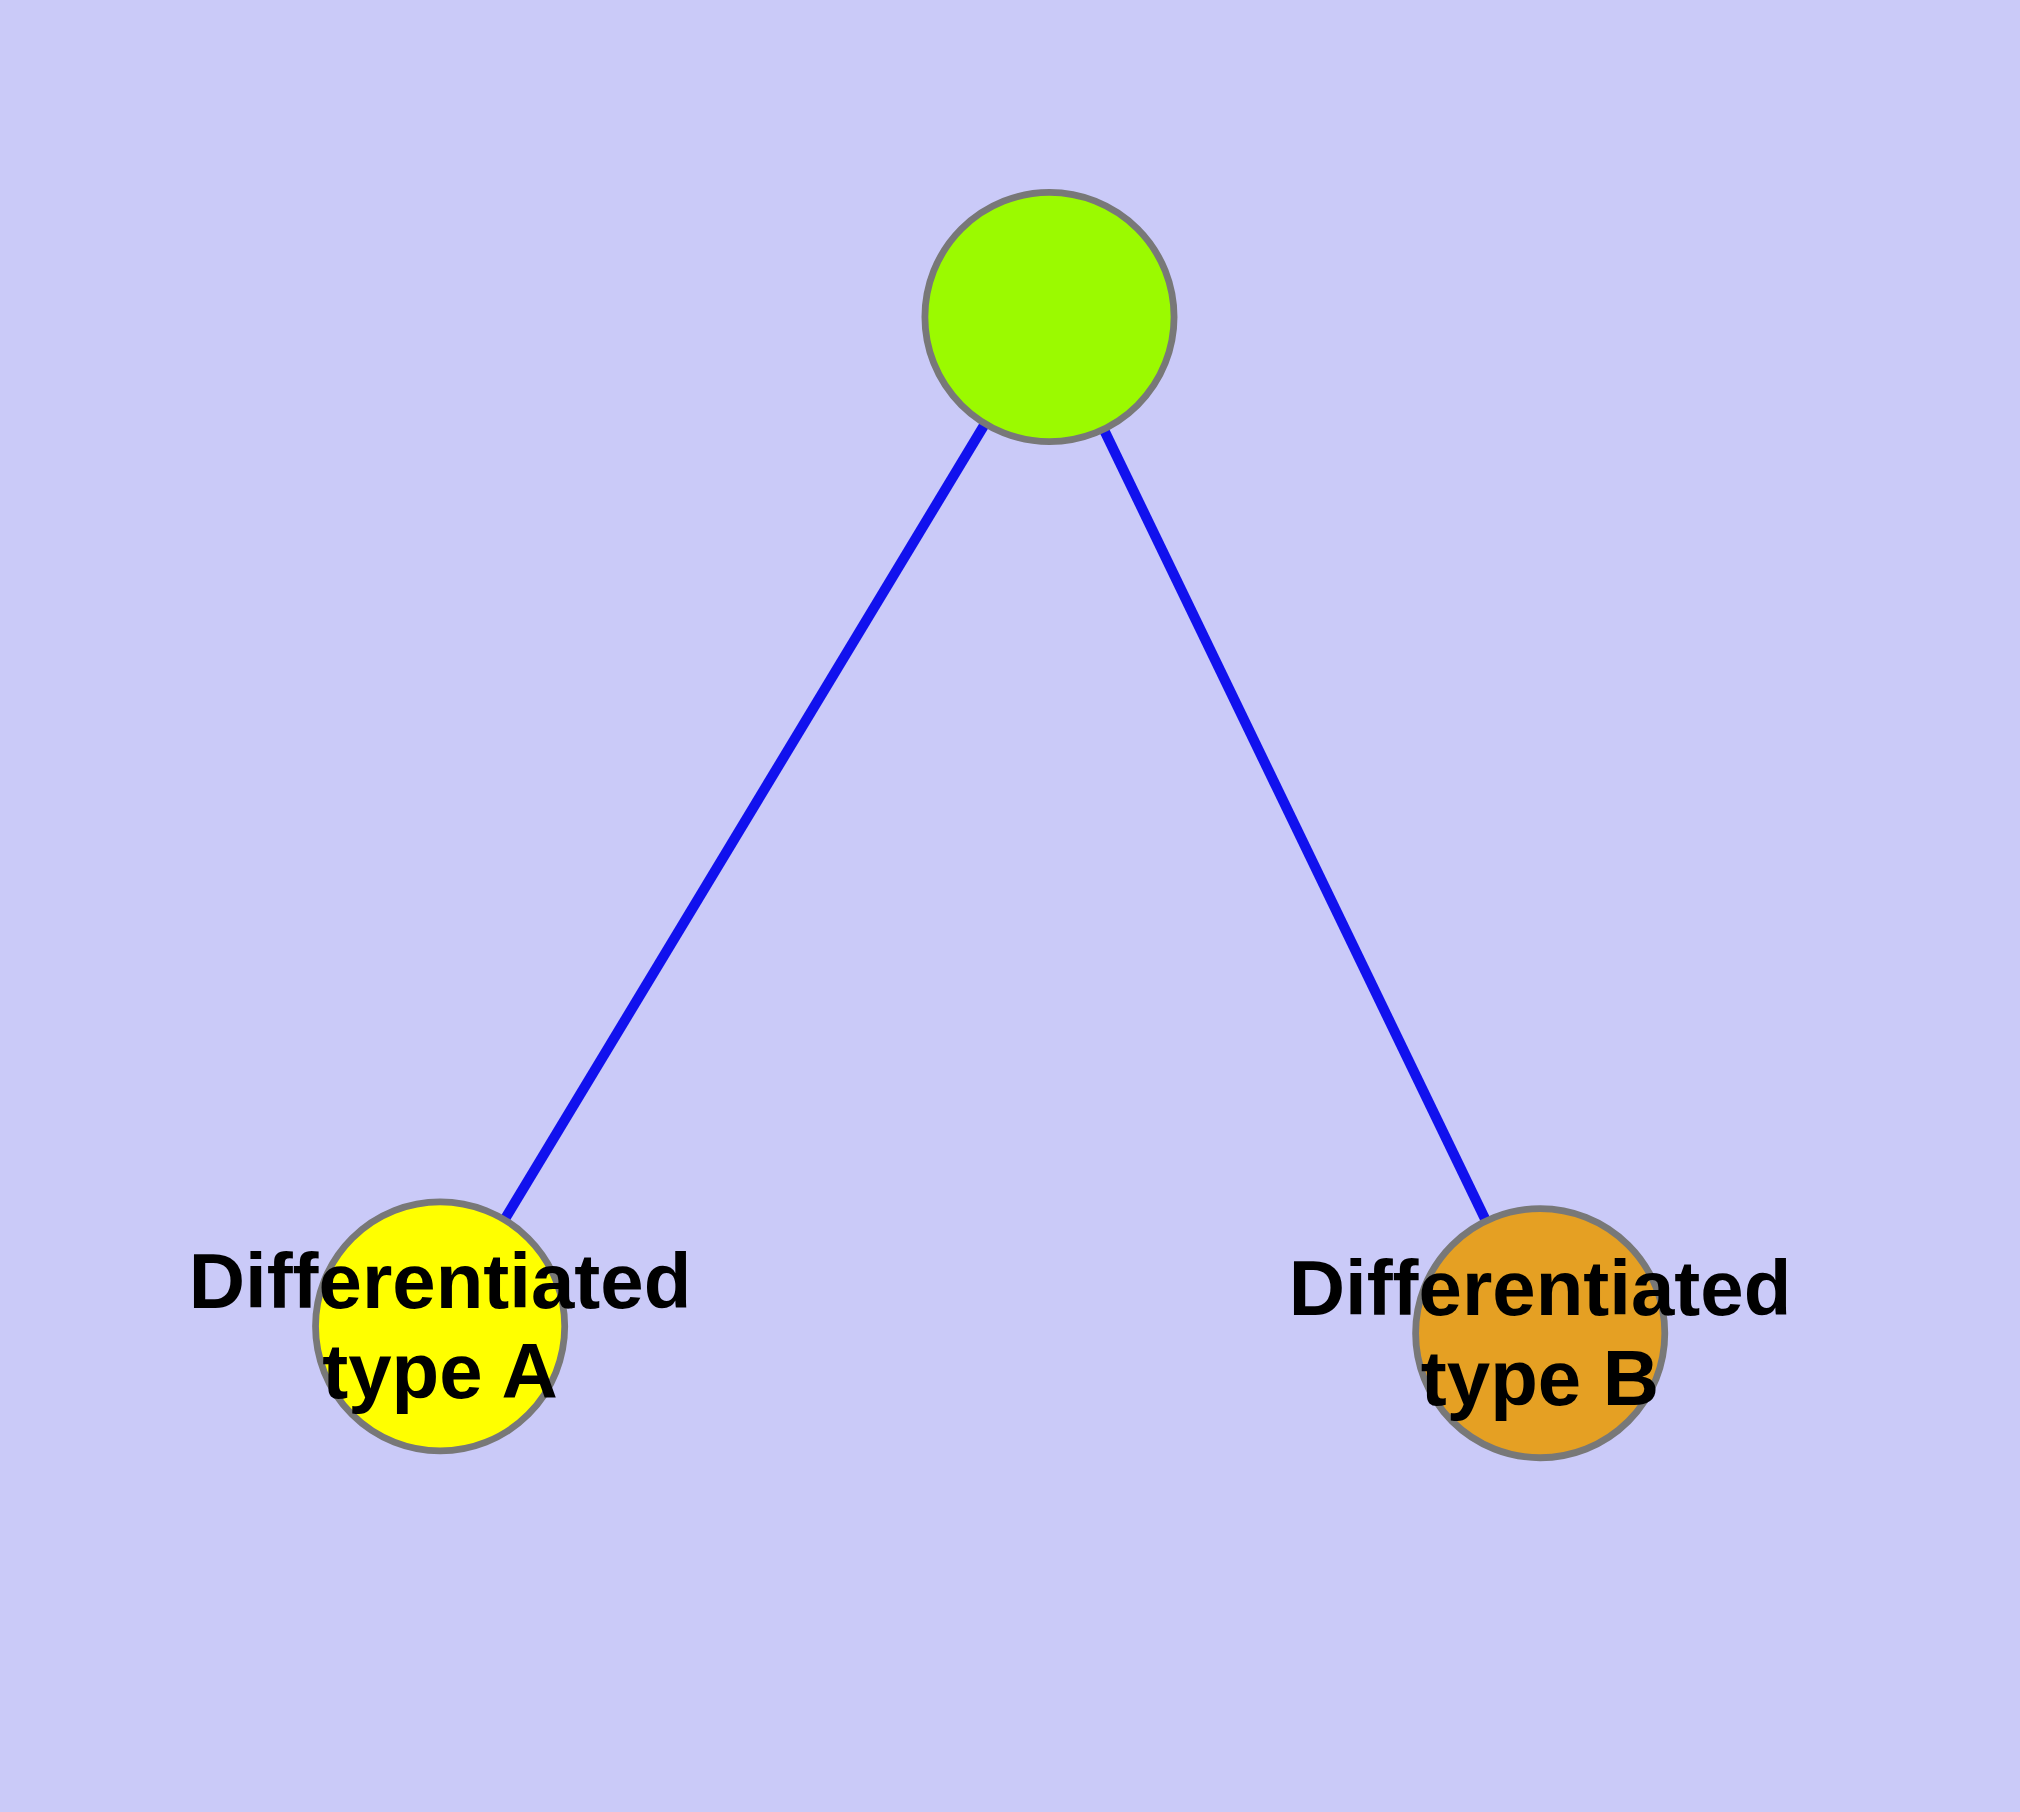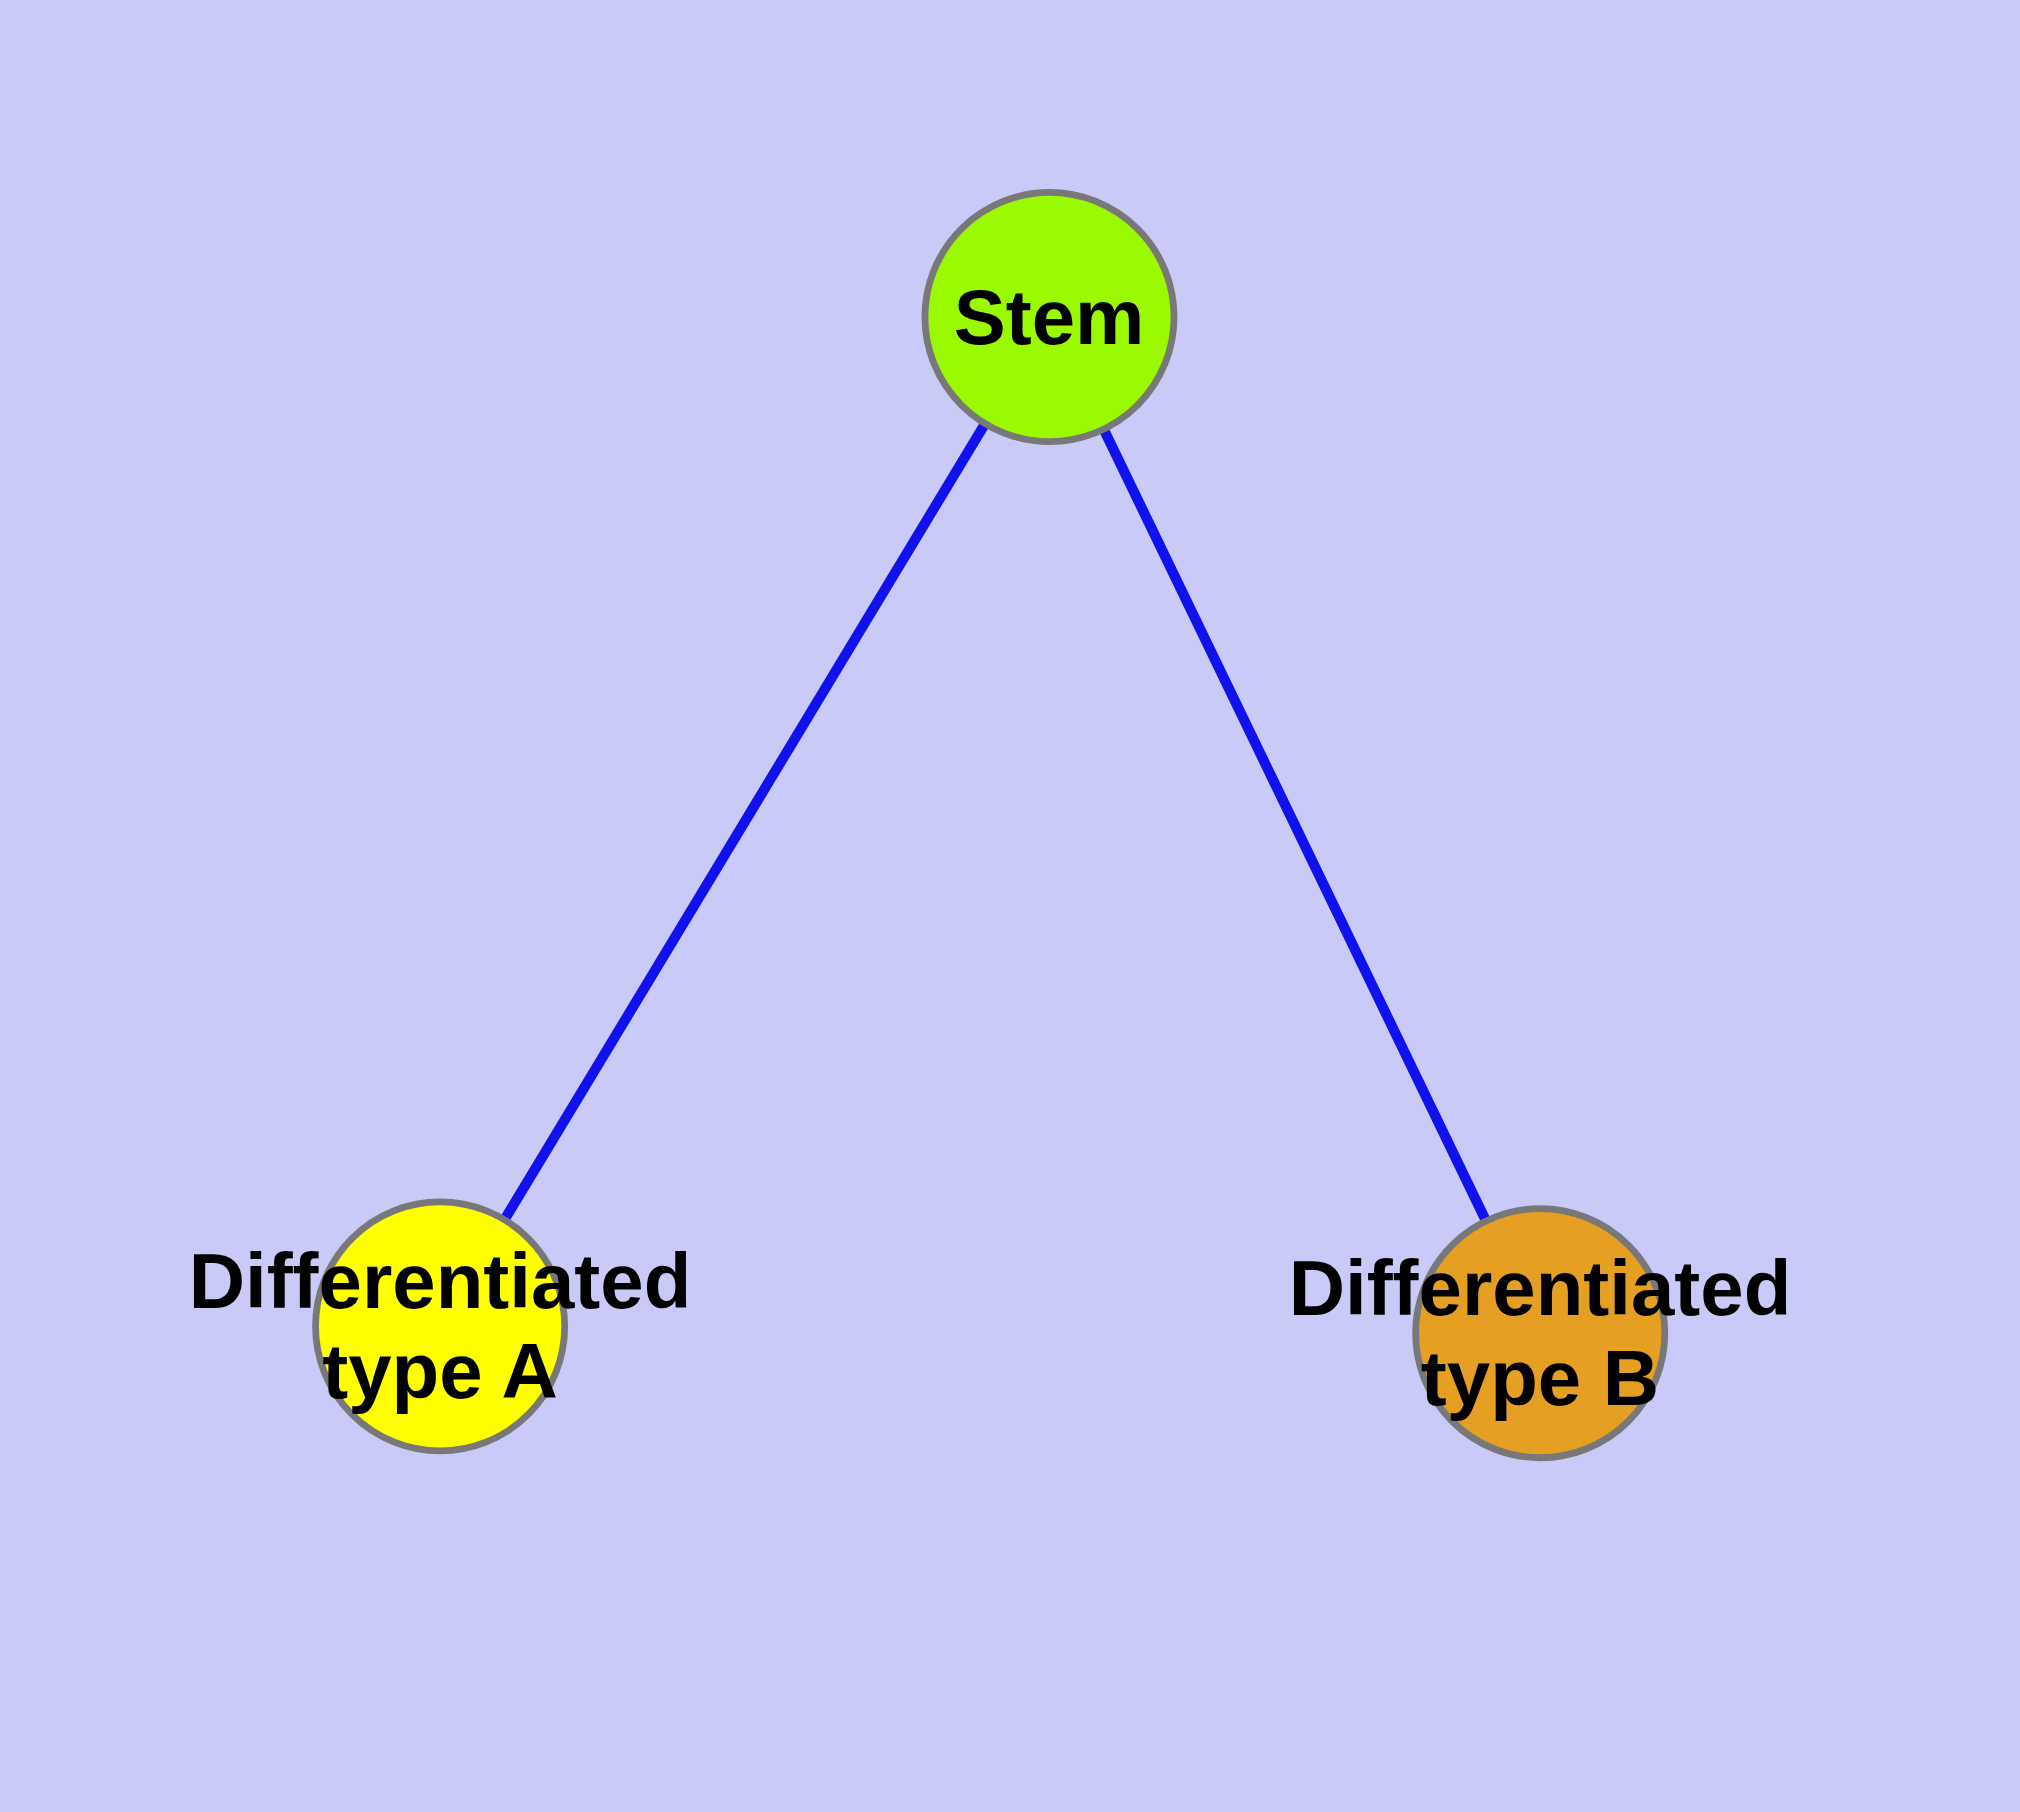--- a/index.html
+++ b/index.html
@@ -47,20 +47,19 @@
         <line x1="1238" y1="374" x2="519" y2="1565" stroke="#1111EE" stroke-width="12"></line>
         <line x1="1238" y1="374" x2="1817" y2="1573" stroke="#1111EE" stroke-width="12"></line>
       </g>
     <g id="nodes-layer">
         <circle cx="1238" cy="374" r="147" fill="#9BFA00" stroke="#787878" stroke-width="8"></circle>
         <circle cx="519" cy="1565" r="147" fill="#FFFF00" stroke="#787878" stroke-width="8"></circle>
         <circle cx="1817" cy="1573" r="147" fill="#E5A023" stroke="#787878" stroke-width="8"></circle>
       </g>
   </svg>
   <div id="labels-layer">
-      <div class="node-label" style="left: 1049px; top: 317px; font-size: 78px; color: rgb(0, 0, 0);">Stem</div>
       <div class="node-label" style="left: 440px; top: 1326px; font-size: 78px; color: rgb(0, 0, 0);">Differentiated
 type A</div>
       <div class="node-label" style="left: 1540px; top: 1333px; font-size: 78px; color: rgb(0, 0, 0);">Differentiated
 type B</div>
     </div>
 </div>
 
 
 </body></html>

